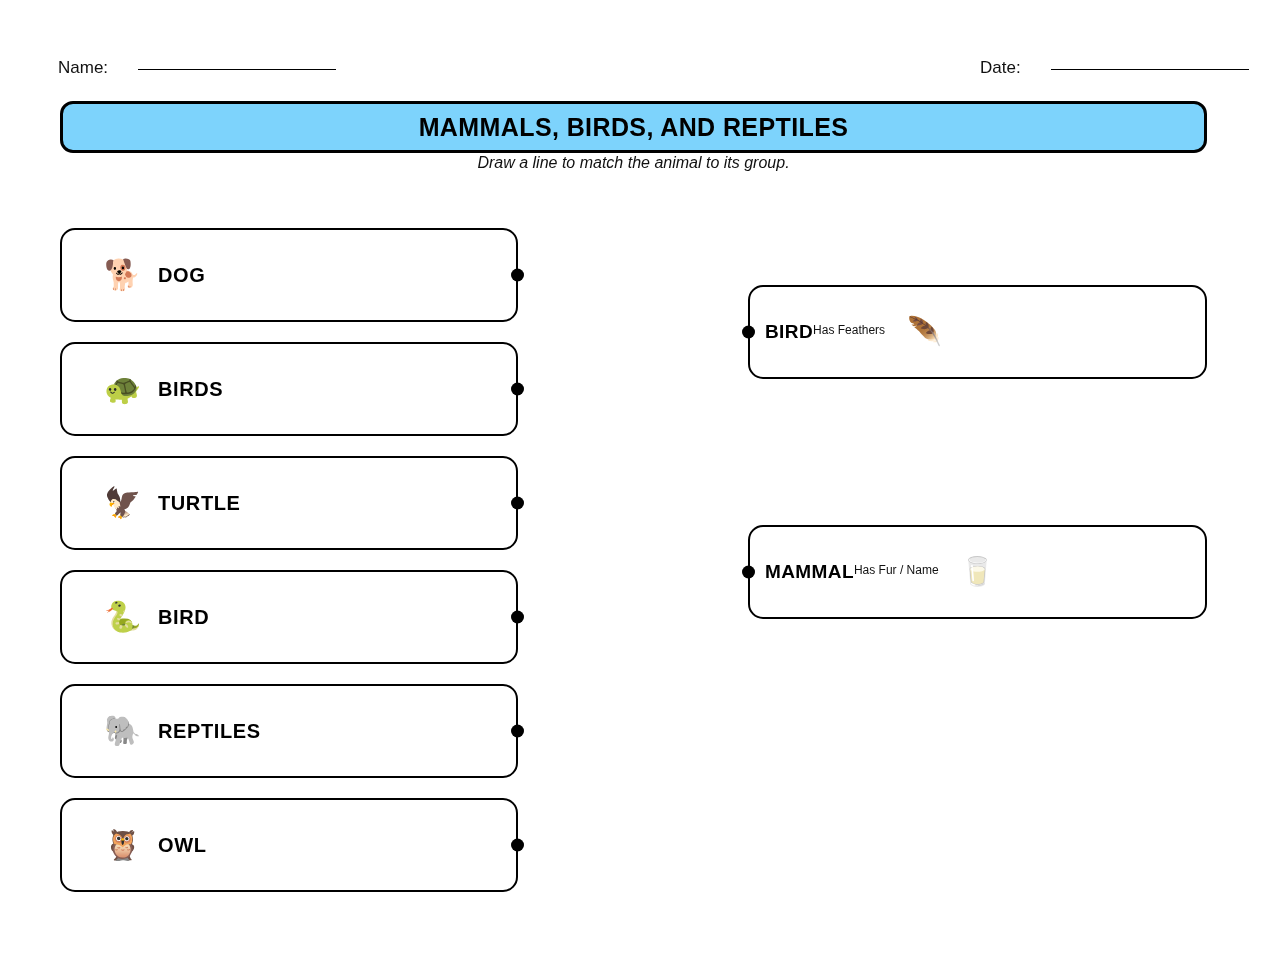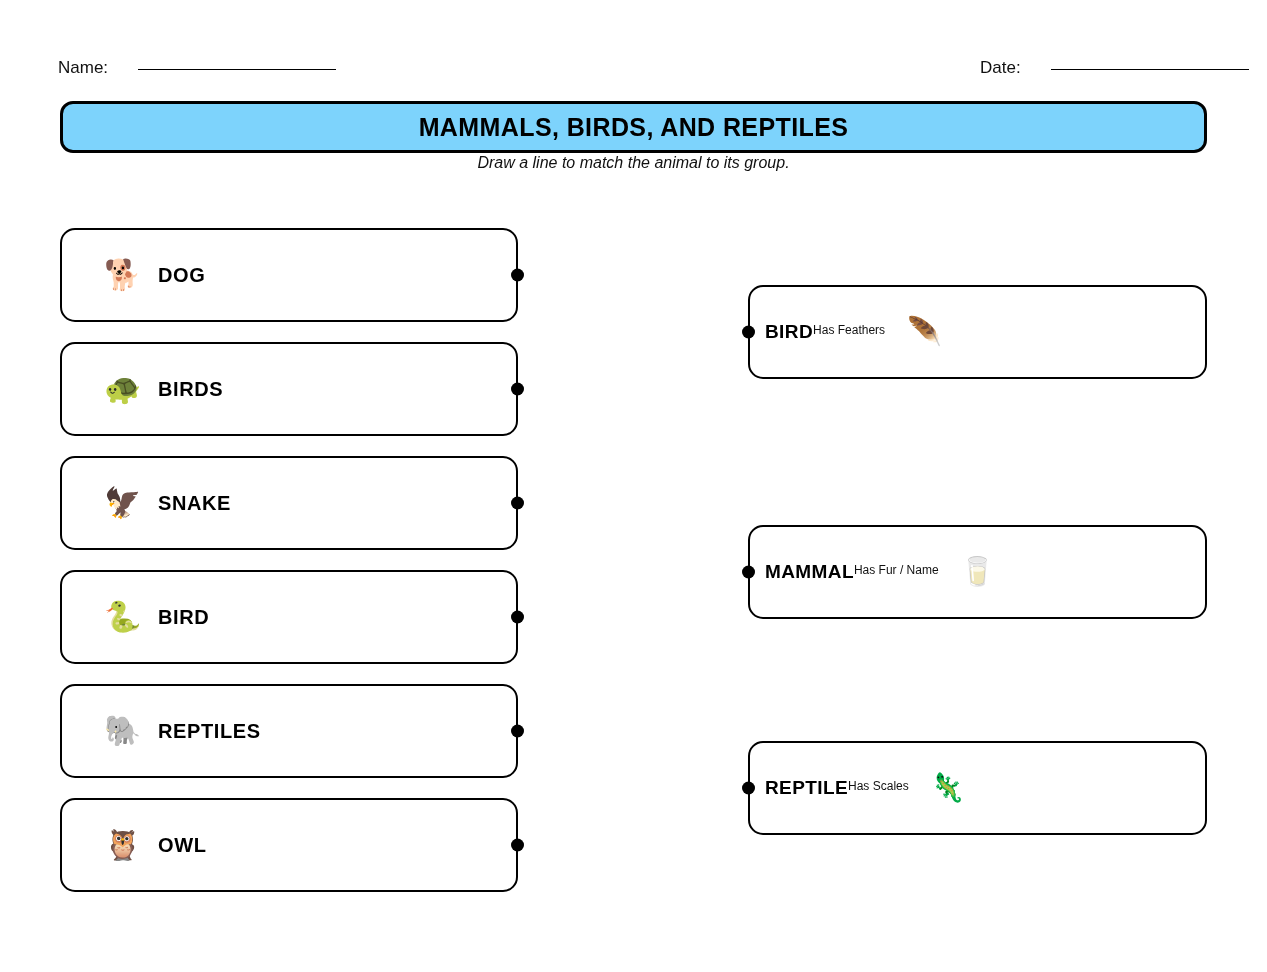--- a/index.html
+++ b/index.html
@@ -189,21 +189,21 @@
   </div>
 
   <div class="card animal-card" style="top:342px;">
     <span class="animal-emoji">🐢</span>
     <span class="animal-label">BIRDS</span>
     <span class="dot dot-right"></span>
   </div>
 
   <div class="card animal-card" style="top:456px;">
     <span class="animal-emoji">🦅</span>
-    <span class="animal-label">SNAKE</span>
+    <span class="animal-label">TURTLE</span>
     <span class="dot dot-right"></span>
   </div>
 
   <div class="card animal-card" style="top:570px;">
     <span class="animal-emoji">🐍</span>
     <span class="animal-label">BIRD</span>
     <span class="dot dot-right"></span>
   </div>
 
   <div class="card animal-card" style="top:684px;">
@@ -233,24 +233,14 @@
     <div class="group-inner">
       <div class="group-textblock">
         <span class="group-title">MAMMAL</span>
         <span class="group-sub">Has Fur / Name</span>
       </div>
       <span class="group-emoji">🥛</span>
     </div>
     <span class="dot dot-left"></span>
   </div>
 
-  <div class="card group-card" style="top:741px;">
-    <div class="group-inner">
-      <div class="group-textblock">
-        <span class="group-title">REPTILE</span>
-        <span class="group-sub">Has Scales</span>
-      </div>
-      <span class="group-emoji">🦎</span>
-    </div>
-    <span class="dot dot-left"></span>
-  </div>
 
 </div>
 
 </body></html>

